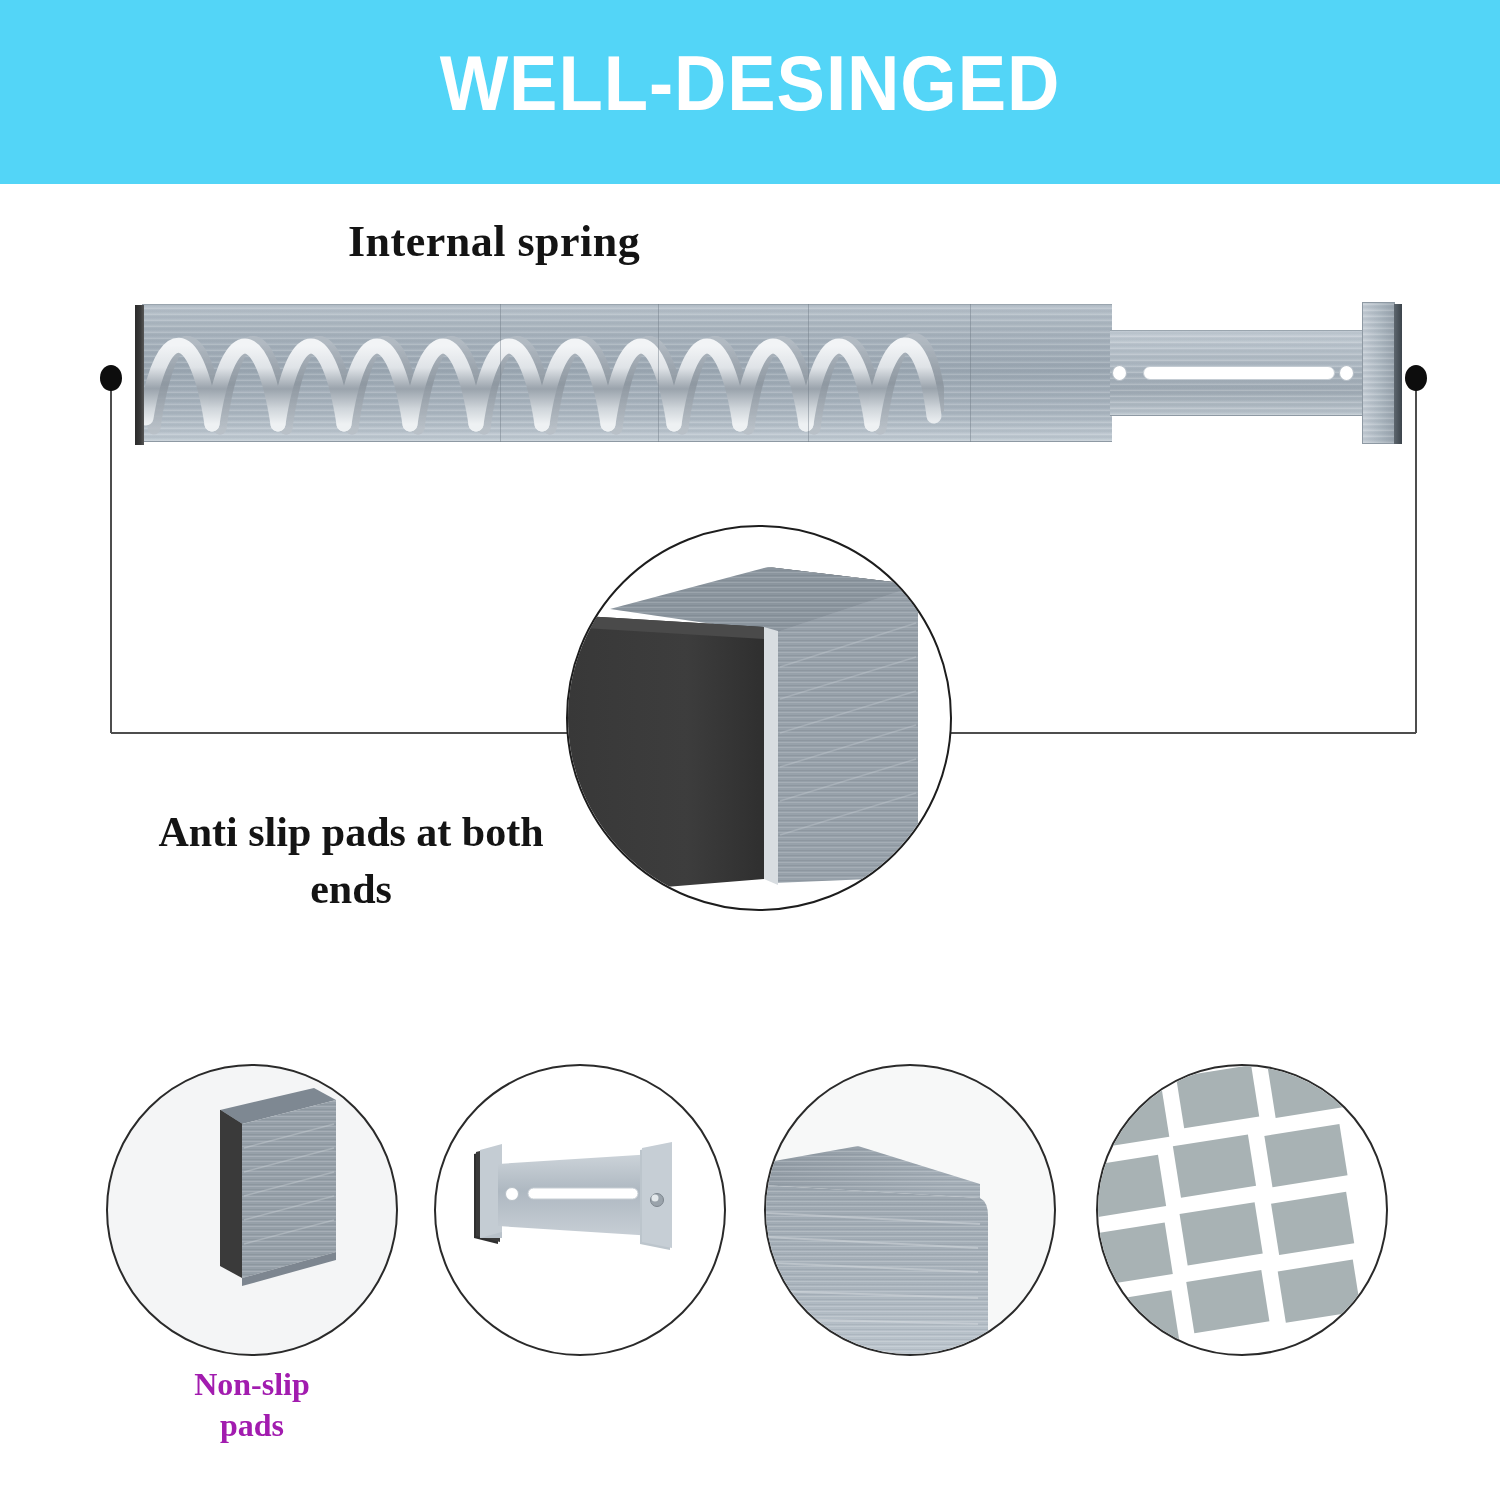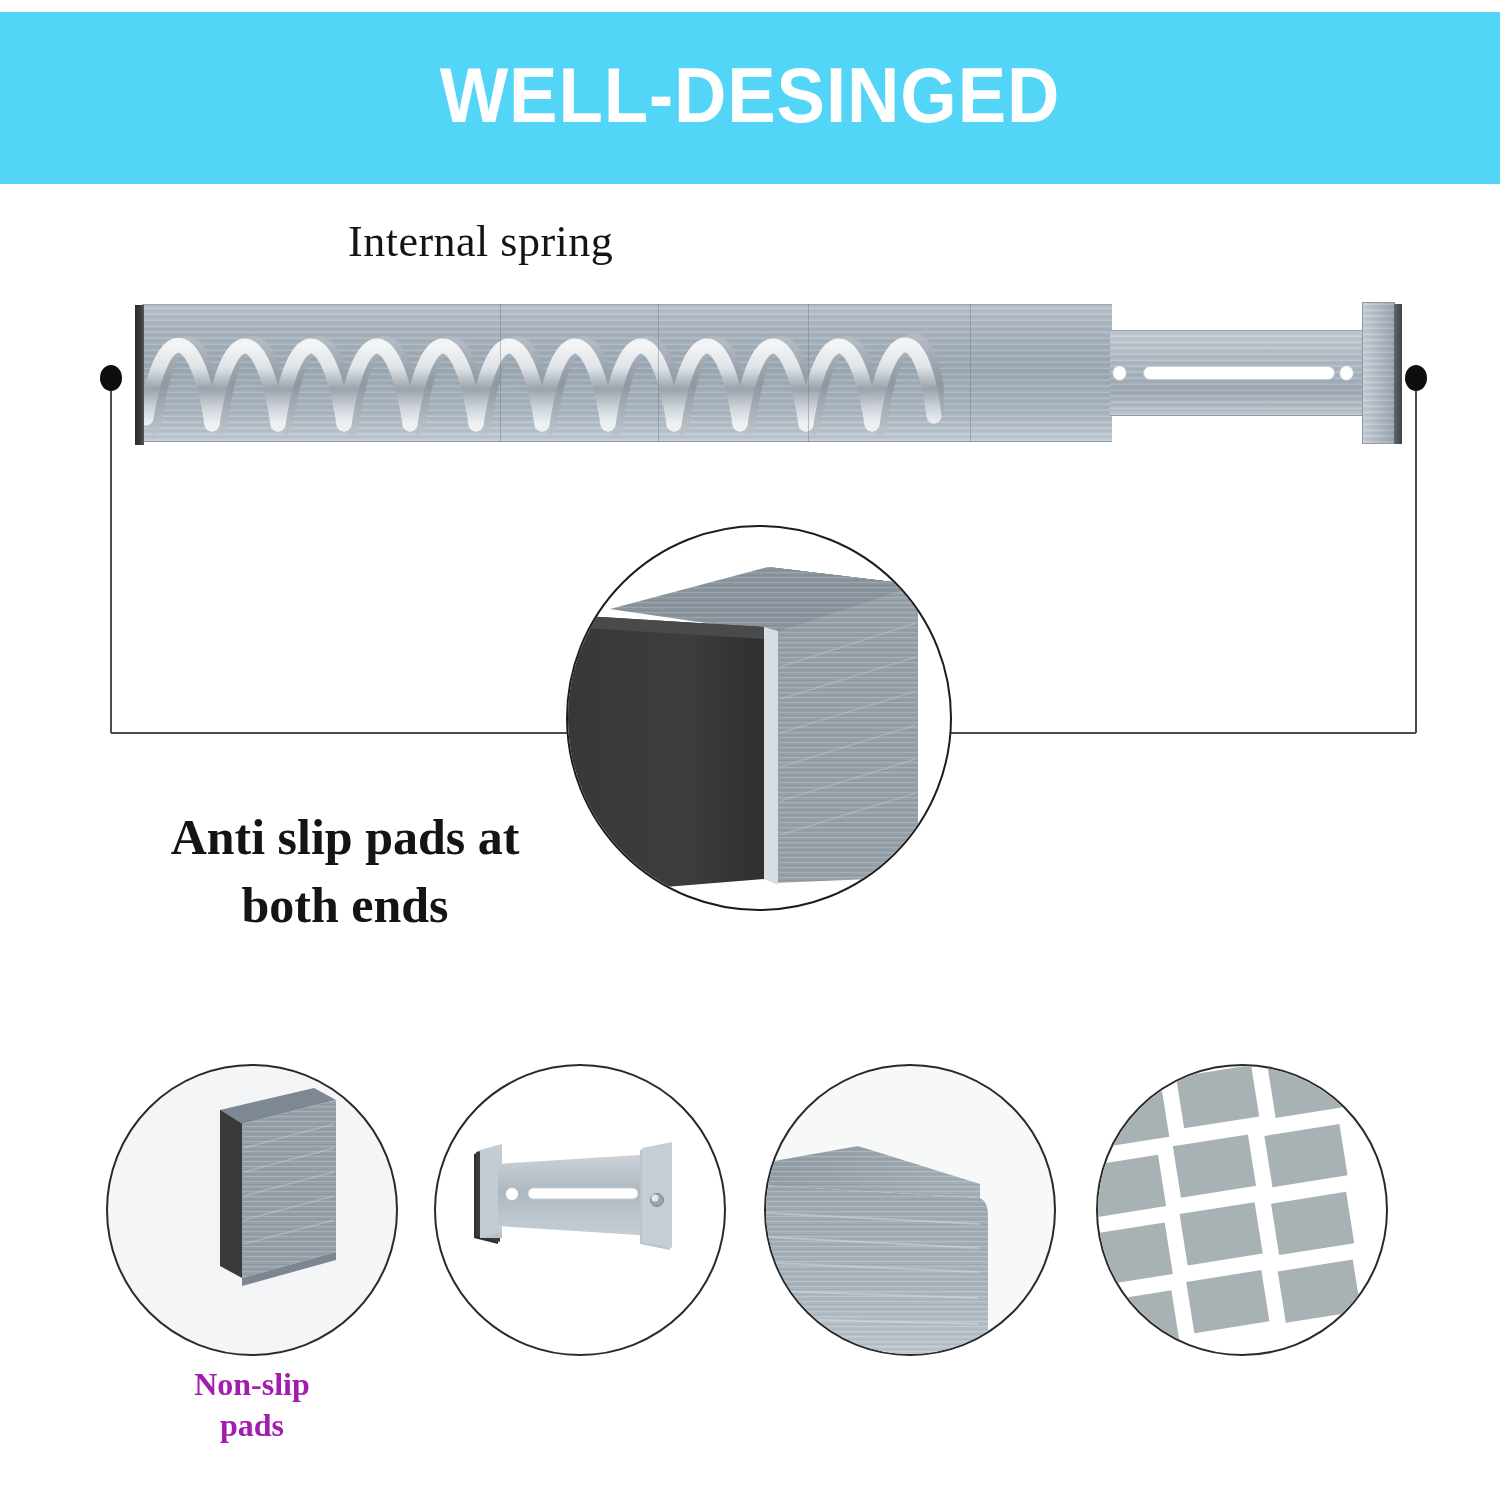--- a/index.html
+++ b/index.html
@@ -16,21 +16,20 @@
   }
 
   
   .banner {
     position: absolute;
     left: 0; top: 0;
     width: 1500px;
     height: 184px;
     background: #53d5f7;
     box-sizing: border-box;
-    margin-top: 12px;
   }
   .banner-title {
     position: absolute;
     left: 0;
     top: 44px;
     width: 1500px;
     text-align: center;
     font-family: "Liberation Sans", sans-serif;
     font-weight: bold;
     font-size: 78px;
@@ -49,21 +48,21 @@
     height: 1316px;
     background: #ffffff;
   }
 
   
   .label-internal-spring {
     position: absolute;
     left: 348px;
     top: 32px;
     font-size: 44px;
-    font-weight: normal;
+    font-weight: bold;
     color: #141414;
     white-space: nowrap;
     letter-spacing: 0.5px;
   }
 
   
   .rod-assembly {
     position: absolute;
     left: 130px;
     top: 118px;
@@ -204,25 +203,25 @@
     border-radius: 50%;
     border: 2px solid #1d1d1d;
     background: #ffffff;
     overflow: hidden;
     box-sizing: border-box;
   }
 
   
   .label-antislip {
     position: absolute;
-    left: 150px;
+    left: 156px;
     top: 620px;
     width: 390px;
     text-align: center;
-    font-size: 50px;
+    font-size: 42px;
     font-weight: bold;
     color: #141414;
     line-height: 1.35;
   }
 
   
   .features {
     position: absolute;
     left: 0;
     top: 880px;

